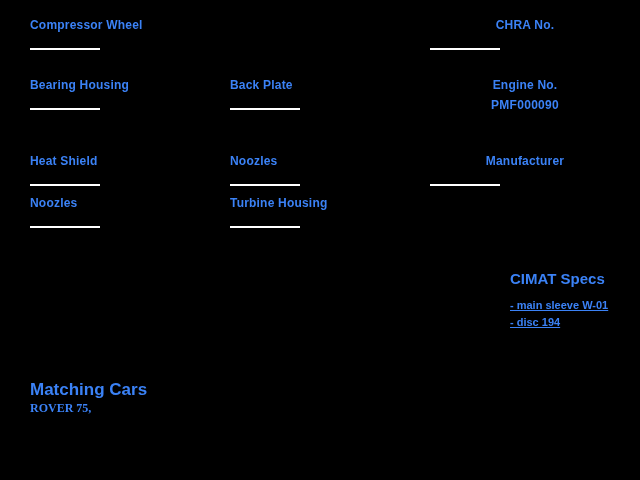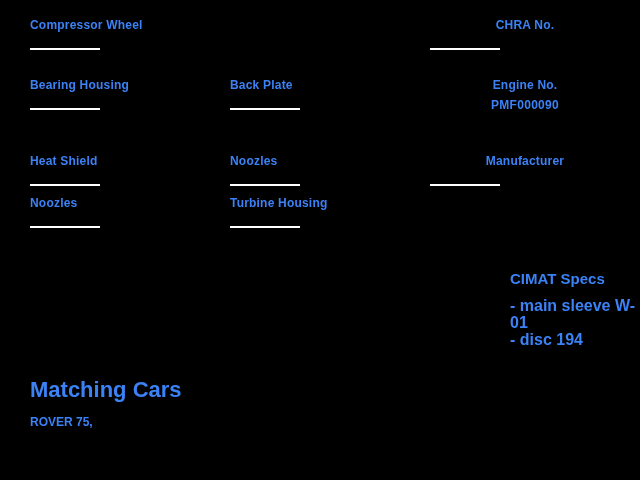--- a/index.html
+++ b/index.html
@@ -52,36 +52,38 @@
     left: 490px;
     top: 270px;
     margin-left: 20px;
   }
   .specs-title {
     font-size: 15px;
     line-height: 18px;
   }
   .specs-list {
     margin-top: 9px;
-    font-size: 16px;
+    font-size: 11px;
     line-height: 17px;
+    text-decoration: underline;
   }
   .matching {
     position: absolute;
     left: 30px;
     top: 380px;
   }
   .matching-title {
-    font-size: 22px;
+    font-size: 17px;
     line-height: 20px;
   }
   .matching-value {
     font-size: 12px;
     line-height: 15px;
-    margin-top: 15px;
+    margin-top: 1px;
+    font-family: Liberation Serif, serif;
   }
 </style>
 </head>
 <body>
 
 <div id="screen">
 
   <div class="field col-0 row-0">
     <div class="field-label">Compressor Wheel</div>
     <div class="blank-line"></div>

